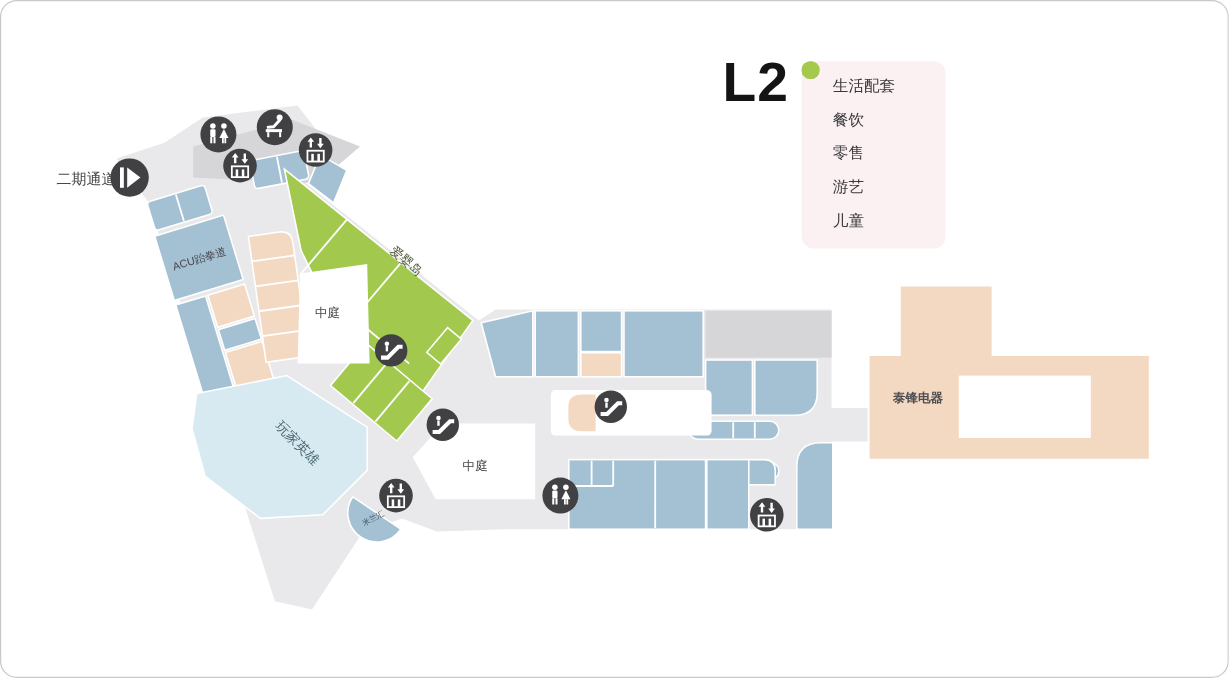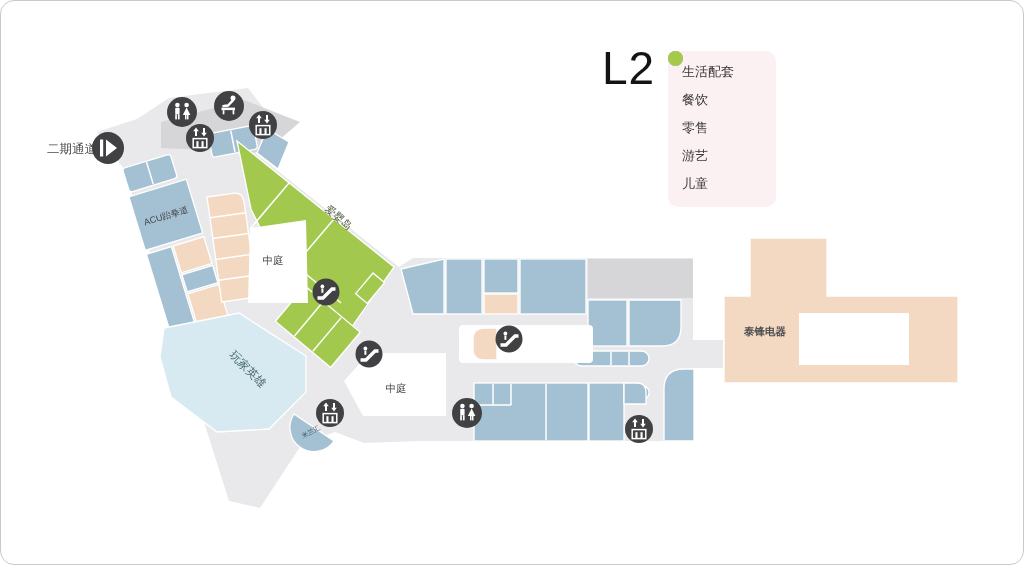--- a/index.html
+++ b/index.html
@@ -4,25 +4,25 @@
 <style>
   html,body{margin:0;padding:0;background:#fff;}
   .stage{
     position:relative;width:1022px;height:563px;margin:0;
     background:#fff;border:1px solid #C9C9CB;border-radius:14px;overflow:hidden;
     font-family:"Liberation Sans","DejaVu Sans",sans-serif;
   }
   .stage svg{position:absolute;left:0;top:0;}
   .l2-title{
     position:absolute;left:601px;top:44px;
-    font-size:46px;font-weight:400;color:#141414;letter-spacing:1px;line-height:1;
+    font-size:46px;font-weight:700;color:#141414;letter-spacing:1px;line-height:1;
   }
   .legend{
     position:absolute;left:667px;top:50px;width:80px;
-    background:#FBF1F2;border-radius:10px;padding:12px 14px 14px 14px;
+    background:#FBF1F2;border-radius:10px;padding:12px 14px 14px 26px;
     display:flex;flex-direction:column;gap:10px;
   }
   .legend-row{display:flex;align-items:center;gap:9px;}
   .legend-label{font-size:13px;color:#39393B;white-space:nowrap;}
   
   .blue{fill:#A4C1D4;stroke:#fff;stroke-width:1.3;}
   .peach{fill:#F4D9C2;stroke:#fff;stroke-width:1.3;}
   .green{fill:#A2C94E;stroke:#fff;stroke-width:1.3;}
   .lblue{fill:#D8EAF1;stroke:#fff;stroke-width:1.3;}
   .floor{fill:#E9E9EB;}

